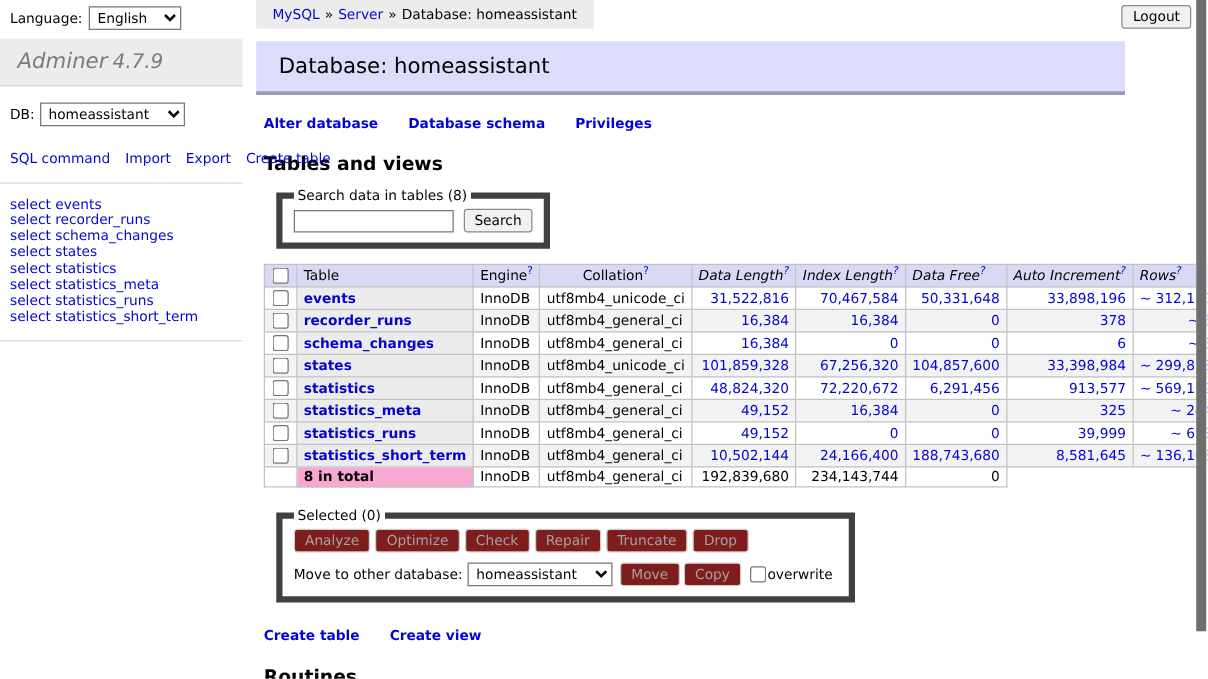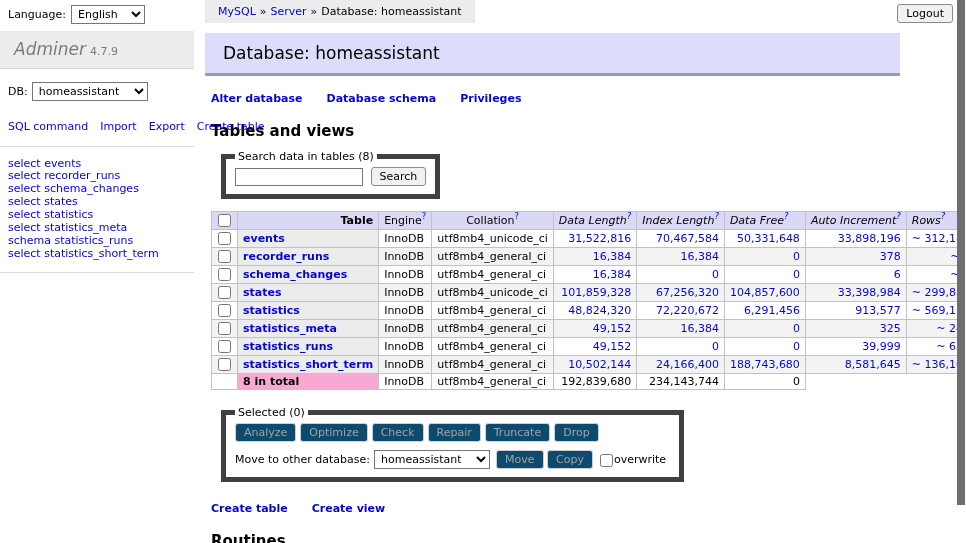--- a/index.html
+++ b/index.html
@@ -17,36 +17,36 @@
   input[type=text] {
     font-family:"DejaVu Sans", sans-serif; font-size:11px;
     border:1px solid #767676; height:18px; padding:1px 3px;
   }
   button {
     font-family:"DejaVu Sans", sans-serif; font-size:11px;
     background:#f1f1f1; border:1px solid #8a8a8a; border-radius:3px;
     padding:1px 8px; height:19px; color:#000; cursor:pointer;
   }
   button:disabled {
-    color:#a3a3a3; border-color:#cfcfcf; background:#0c4a6e; cursor:default;text-align:right;
+    color:#a3a3a3; border-color:#cfcfcf; background:#7f1d1d; cursor:default;text-align:right;
   }
 
   
   .lang-form { position:absolute; top:5px; left:8px; }
   .lang-form label { margin-right:5px; }
   .lang-select { width:74px; }
 
   
   .sidebar { position:absolute; top:0; left:0; width:194px; }
   .brand-bar {
     margin-top:31px; background:#ececec; border-bottom:1px solid #d6d6d6;
     padding:8px 0 9px 14px; color:#7b7b7b;
   }
   .brand-name { font-style:italic; font-size:17px; }
-  .brand-version { font-size:11px; margin-left:4px; }
+  .brand-version { font-size:16px; margin-left:4px;font-style:italic; }
   .db-row { padding:13px 8px 2px 8px; }
   .db-row label { margin-right:4px; }
   .db-select { width:116px; }
   .side-links { padding:6px 8px 0 8px; line-height:1.32; }
   .side-links a { margin-right:12px; white-space:nowrap; }
   .side-hr { border:0; border-top:1px solid #dcdcdc; margin:9px 0; }
   .table-links { padding:0 8px; }
   .table-links a { display:block; line-height:1.18; }
 
   
@@ -74,21 +74,21 @@
   legend { padding:0 3px; }
   .search-input { width:128px; margin-right:4px; }
 
   
   table { border-collapse:collapse; margin:12px 0 0 6px; }
   td, th {
     border:1px solid #c2c2c2; padding:1px 5px; height:16px;
     font-size:11px; white-space:nowrap; text-align:left; font-weight:normal;
   }
   thead td, thead th { background:#d9d9f6;text-align:center; }
-  thead th.col-table { font-weight:bold; text-align:right; min-width:112px; }
+  thead th.col-table { font-weight:normal; text-align:left; min-width:112px; }
   sup { font-size:8.5px; line-height:0; }
   tbody th { background:#ececec; }
   tbody th a { font-weight:bold; }
   tbody tr.even td { background:#f3f3f3; }
   td.num { text-align:right; }
   .col-check { width:17px; text-align:center; }
   .col-engine  { min-width:44px; }
   .col-collation { min-width:98px; }
   .col-num { min-width:64px; text-align:left;font-style:italic; }
   tr.totals th { background:#f9a8d4; font-weight:bold; }
@@ -125,21 +125,21 @@
   </div>
   <p class="side-links" id="side-links"><a href="#">SQL command</a><a href="#">Import</a><a href="#">Export</a><a href="#">Create table</a></p>
   <hr class="side-hr">
   <p class="table-links" id="side-table-links">
       <a href="#">select events</a>
       <a href="#">select recorder_runs</a>
       <a href="#">select schema_changes</a>
       <a href="#">select states</a>
       <a href="#">select statistics</a>
       <a href="#">select statistics_meta</a>
-      <a href="#">schema statistics_runs</a>
+      <a href="#">select statistics_runs</a>
       <a href="#">select statistics_short_term</a>
     </p>
   <hr class="side-hr">
 </div>
 
 <div class="breadcrumb" id="breadcrumb"><a href="#">MySQL</a><span class="sep">»</span><a href="#">Server</a><span class="sep">»</span><span>Database: homeassistant</span></div>
 
 <button class="logout-btn">Logout</button>
 
 <div class="content">

